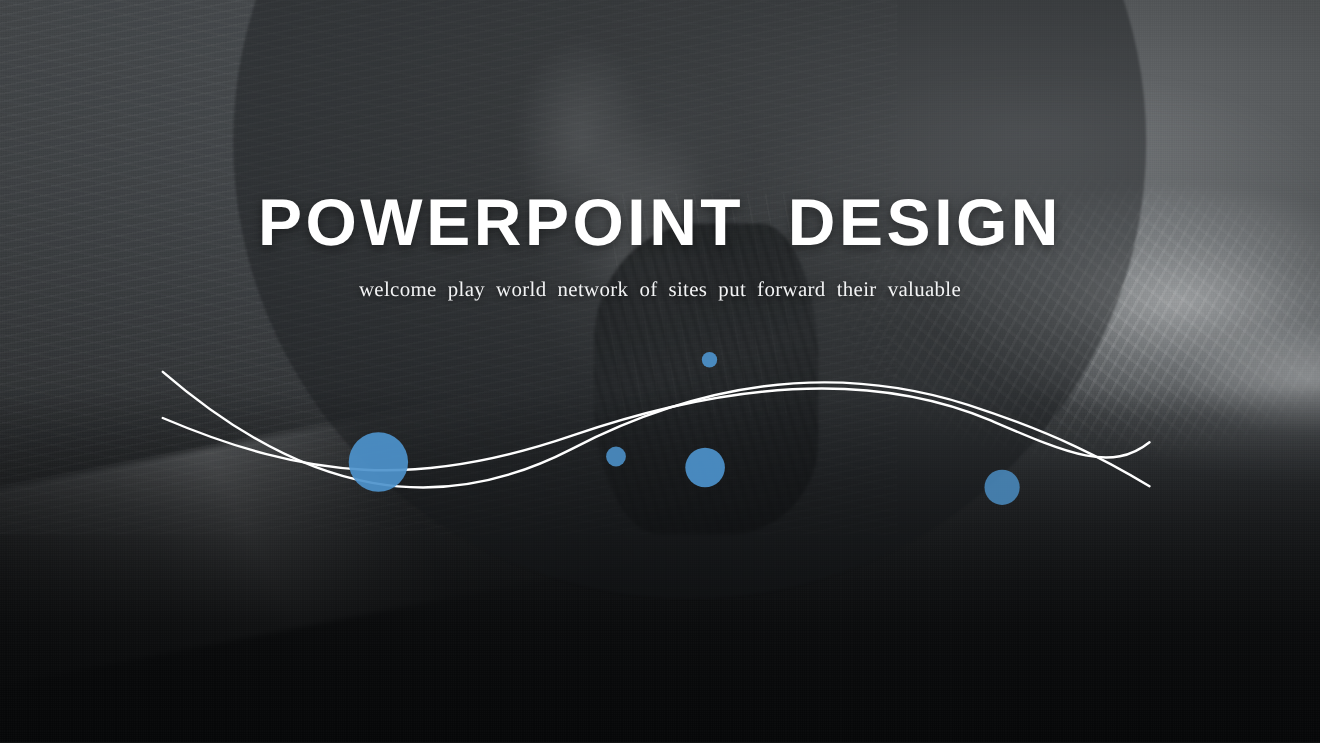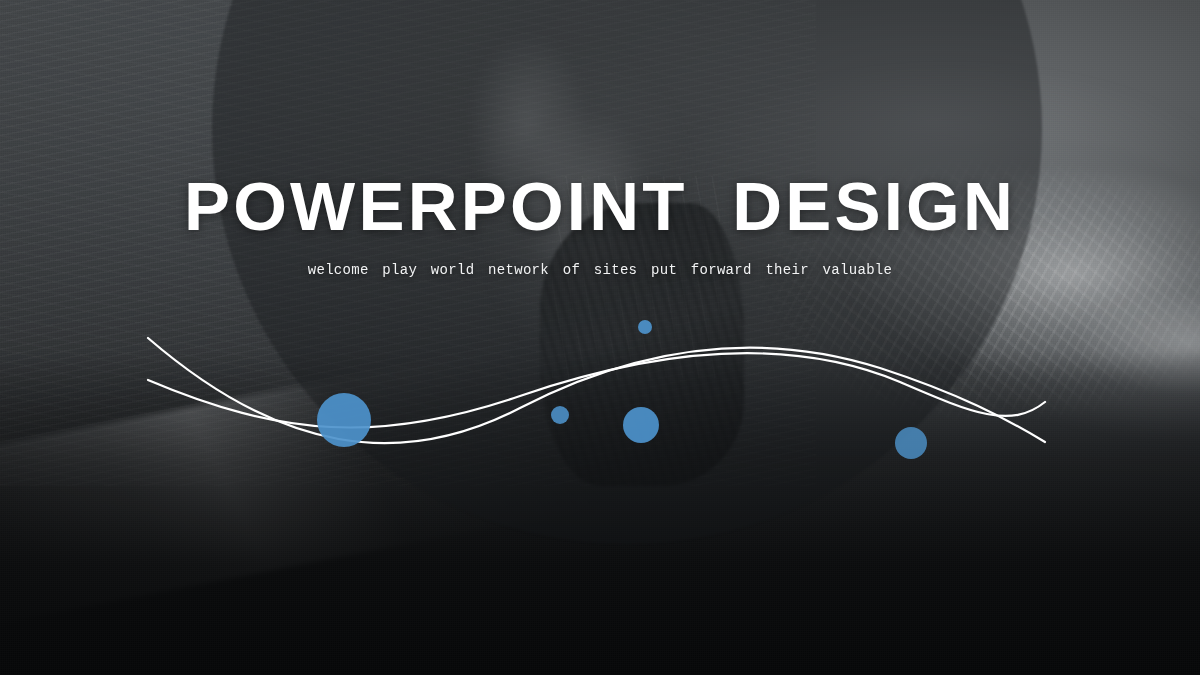--- a/index.html
+++ b/index.html
@@ -167,37 +167,37 @@
   .text-block {
     position: absolute;
     left: 0;
     top: 172px;
     width: 1200px;
     text-align: center;
   }
   .title {
     margin: 0;
     color: #ffffff;
-    font-size: 69px;
+    font-size: 60px;
     font-weight: 700;
     letter-spacing: 3.2px;
     line-height: 1.02;
     text-shadow: 0 2px 10px rgba(0,0,0,0.42);
     font-family: "Liberation Sans", sans-serif;
     white-space: pre;
   }
   .subtitle {
     margin: 20px 0 0 0;
     color: #f2f3f4;
-    font-size: 14px;
+    font-size: 19px;
     font-weight: 400;
     letter-spacing: 0.3px;
     word-spacing: 5px;
     text-shadow: 0 1px 6px rgba(0,0,0,0.50);
-    font-family: Liberation Mono, monospace;
+    font-family: Liberation Serif, serif;
   }
 
   
   .wave-graphic {
     position: absolute;
     left: 0;
     top: 0;
     width: 1200px;
     height: 675px;
     pointer-events: none;

